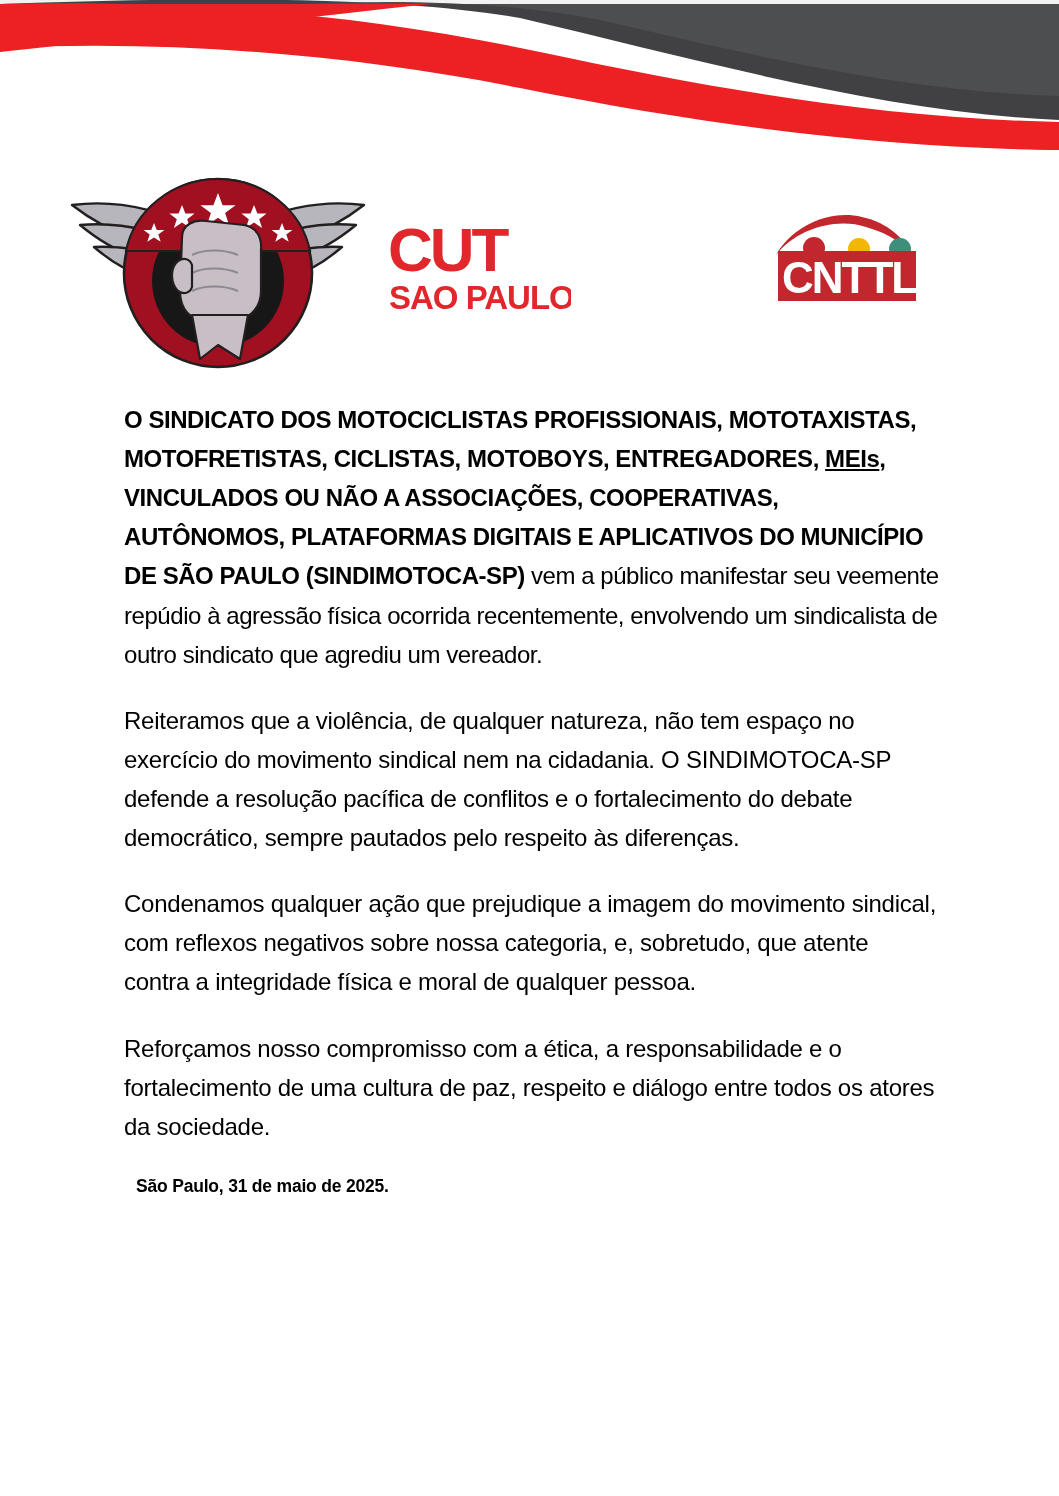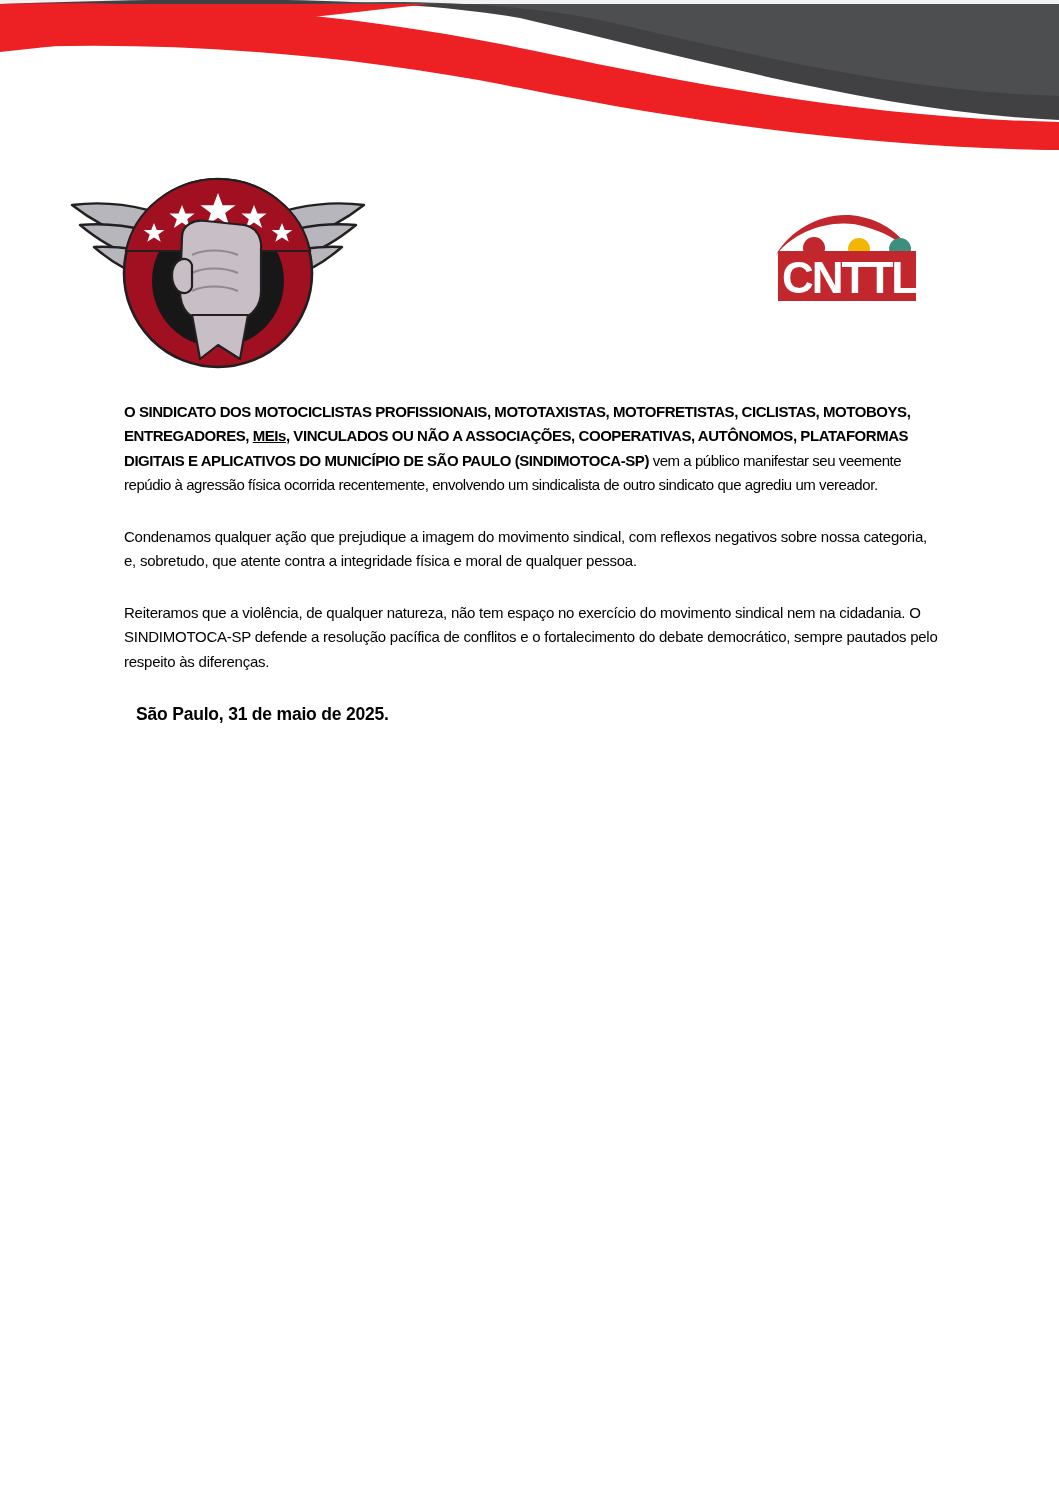--- a/index.html
+++ b/index.html
@@ -73,21 +73,21 @@
     color: #000000;
   }
   .doc-title {
     font-size: 17.5px;
     font-weight: bold;
     letter-spacing: -0.2px;
     margin: 0 0 34px 0;
     line-height: 1.35;
   }
   .para {
-    font-size: 15px;
+    font-size: 24px;
     line-height: 1.63;
     margin: 0 0 27px 0;
     letter-spacing: -0.25px;
   }
   .para.lead { letter-spacing: -0.45px; }
   .para b { font-weight: bold; }
   .para u { text-decoration: underline; font-weight: bold; }
   .sign {
     font-size: 17.5px;
     font-weight: bold;
@@ -170,20 +170,26 @@
 
         <path d="M120 98 C112 104 112 120 120 128 C126 132 132 130 134 124 L134 102 C132 96 126 94 120 98 Z" fill="#C8BFC6"></path>
       </g>
 
       <text font-family="Liberation Sans, sans-serif" font-size="25" font-weight="bold" fill="#ffffff" letter-spacing="1.2">
         <textPath href="#arcBottom" startOffset="6%">SINDIMOTOCA | SP</textPath>
       </text>
     </svg>
   </div>
 
+  <div class="logo-cut">
+    <svg viewBox="0 0 185 100" xmlns="http://www.w3.org/2000/svg">
+      <text x="2" y="54" font-family="Liberation Sans, sans-serif" font-size="62" font-weight="bold" fill="#E1262C" letter-spacing="-3">CUT</text>
+      <text x="3" y="92" font-family="Liberation Sans, sans-serif" font-size="33" font-weight="bold" fill="#E1262C" letter-spacing="-1">SAO PAULO</text>
+    </svg>
+  </div>
 
 
   <div class="logo-cnttl">
     <svg viewBox="0 0 165 105" xmlns="http://www.w3.org/2000/svg">
 
       <path d="M6 42 C26 16 66 4 96 14 C124 22 136 34 146 46 C136 28 120 10 92 4 C58 -4 22 14 6 42 Z" fill="#C1272D"></path>
 
       <circle cx="44" cy="35" r="11" fill="#C1272D"></circle>
       <circle cx="89" cy="36" r="11" fill="#F2B705"></circle>
       <circle cx="130" cy="36" r="11" fill="#3E8E7E"></circle>
@@ -193,18 +199,19 @@
     </svg>
   </div>
 
 </div>
 
 <div class="doc-body">
 
 
   <p class="para lead"><b>O SINDICATO DOS MOTOCICLISTAS PROFISSIONAIS, MOTOTAXISTAS, MOTOFRETISTAS, CICLISTAS, MOTOBOYS, ENTREGADORES, </b><u>MEIs</u><b>, VINCULADOS OU NÃO A ASSOCIAÇÕES, COOPERATIVAS, AUTÔNOMOS, PLATAFORMAS DIGITAIS E APLICATIVOS DO MUNICÍPIO DE SÃO PAULO (SINDIMOTOCA-SP)</b><span> vem a público manifestar seu veemente repúdio à agressão física ocorrida recentemente, envolvendo um sindicalista de outro sindicato que agrediu um vereador.</span></p>
 
+  <p class="para">Reiteramos que a violência, de qualquer natureza, não tem espaço no exercício do movimento sindical nem na cidadania. O SINDIMOTOCA-SP defende a resolução pacífica de conflitos e o fortalecimento do debate democrático, sempre pautados pelo respeito às diferenças.</p>
   <p class="para">Condenamos qualquer ação que prejudique a imagem do movimento sindical, com reflexos negativos sobre nossa categoria, e, sobretudo, que atente contra a integridade física e moral de qualquer pessoa.</p>
-  <p class="para">Reiteramos que a violência, de qualquer natureza, não tem espaço no exercício do movimento sindical nem na cidadania. O SINDIMOTOCA-SP defende a resolução pacífica de conflitos e o fortalecimento do debate democrático, sempre pautados pelo respeito às diferenças.</p>
+  <p class="para">Reforçamos nosso compromisso com a ética, a responsabilidade e o fortalecimento de uma cultura de paz, respeito e diálogo entre todos os atores da sociedade.</p>
 
   <p class="sign">São Paulo, 31 de maio de 2025.</p>
 
 </div>
 
 </body></html>

